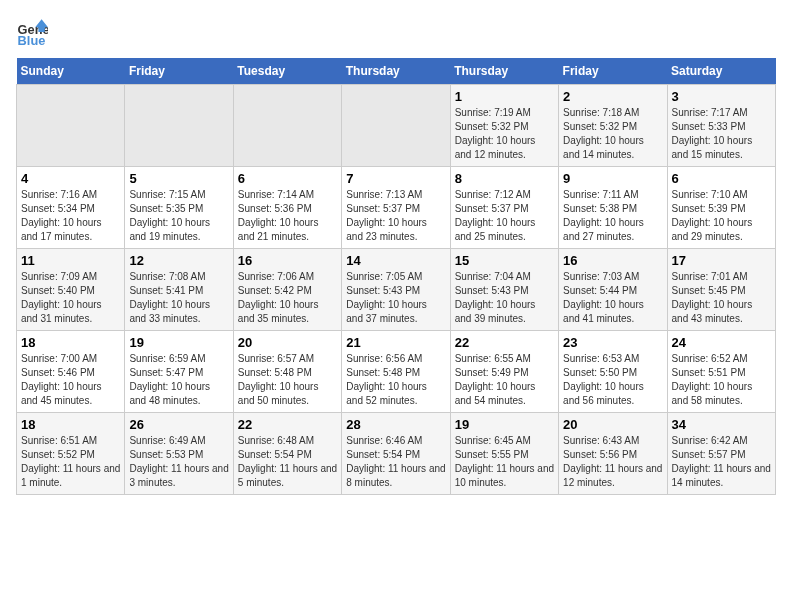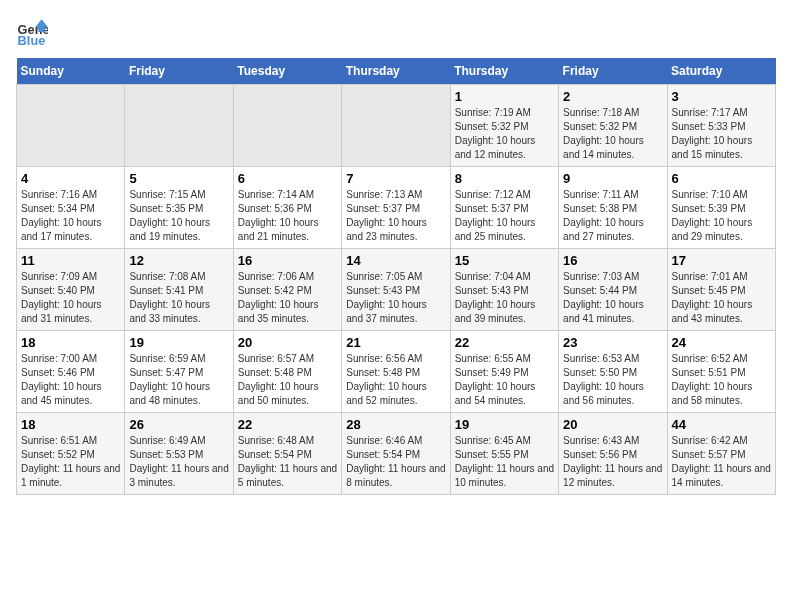--- a/index.html
+++ b/index.html
@@ -240,18 +240,18 @@
         </td>
         <td>
           <div class="day-number">19</div>
           <div class="day-info">Sunrise: 6:45 AM<br>Sunset: 5:55 PM<br>Daylight: 11 hours and 10 minutes.</div>
         </td>
         <td>
           <div class="day-number">20</div>
           <div class="day-info">Sunrise: 6:43 AM<br>Sunset: 5:56 PM<br>Daylight: 11 hours and 12 minutes.</div>
         </td>
         <td>
-          <div class="day-number">44</div>
+          <div class="day-number">34</div>
           <div class="day-info">Sunrise: 6:42 AM<br>Sunset: 5:57 PM<br>Daylight: 11 hours and 14 minutes.</div>
         </td>
       </tr>
     </tbody>
 </table>
 
 </body></html>

